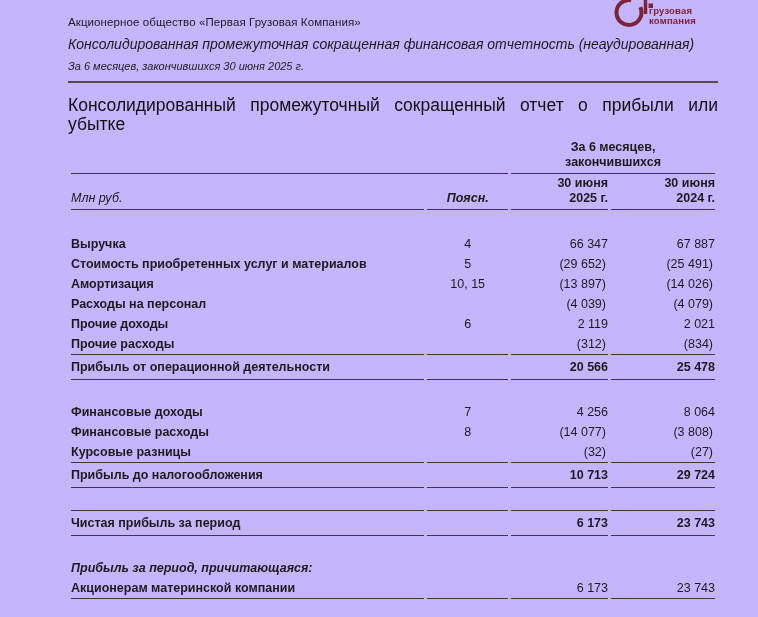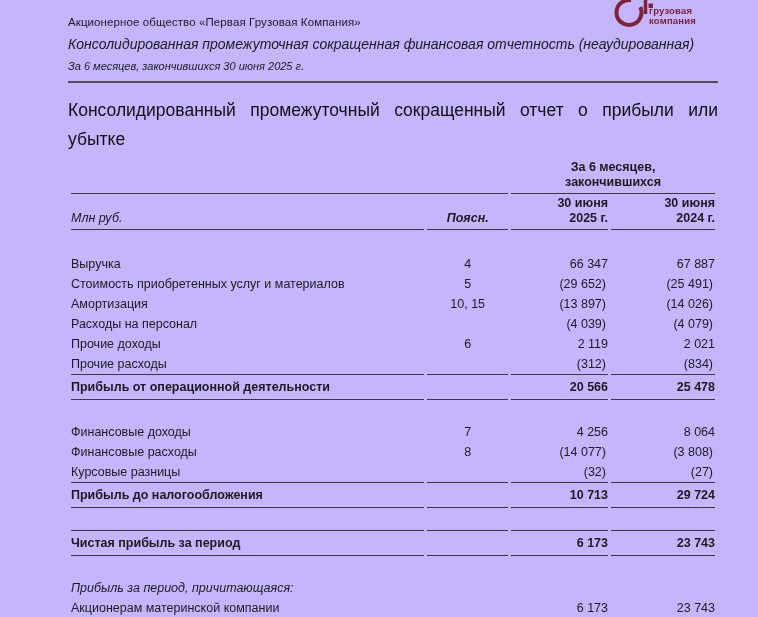--- a/index.html
+++ b/index.html
@@ -20,41 +20,41 @@
   .report-period  { margin-top: 8px; font-size: 11px; font-style: italic; }
   .head-rule { margin-top: 9px; border: none; border-top: 2px solid #4f4f4f; height: 0; }
 
   
   .logo { position: absolute; left: 612px; top: 0; width: 120px; height: 32px; }
   .logo svg { position: absolute; left: 0; top: 0; }
   .logo-text { position: absolute; left: 37px; top: 6px; font-size: 9.5px; line-height: 9.5px;
                font-weight: 700; letter-spacing: 0.2px; }
 
   
-  .stmt-title { margin-top: 13px; font-size: 17.5px; line-height: 29px; font-weight: 500;
+  .stmt-title { margin-top: 13px; font-size: 17.5px; line-height: 19px; font-weight: 500;
                 color: #111; text-align: justify; }
 
   
   table.stmt { margin-top: 6px; width: 650px; border-collapse: separate; border-spacing: 3px 0;
                table-layout: fixed; font-size: 12.5px; }
   col.c-label { width: 350px; } col.c-note { width: 80px; }
   col.c-2025 { width: 96px; } col.c-2024 { width: 103px; }
   td, th { padding: 0; font-weight: 400; vertical-align: bottom; }
 
   tr.group-head th { border-bottom: 1px solid #3a3a3a; }
   .group-head-text { text-align: center; font-weight: 700; font-size: 12.5px; line-height: 15px;
                      padding-bottom: 3px; }
   tr.col-head th { border-bottom: 1px solid #3a3a3a; padding: 2px 0 4px 0; line-height: 14.5px; }
   th.h-unit { text-align: left; font-style: italic; font-weight: 400; }
   th.h-note { font-style: italic; font-weight: 700; }
   th.h-val  { text-align: right; font-weight: 700; padding-right: 7px; }
   .two-line span { display: block; }
 
   tbody tr.data td, tbody tr.italic td { padding: 2.5px 0; line-height: 15px; }
-  tbody td.label { text-align: left; }
+  tbody td.label { text-align: left; font-weight: bold; }
   tbody td.note  { text-align: center; }
   tbody td.val   { text-align: right; padding-right: 7px; }
   tbody td.val.neg { padding-right: 2px; }
   tbody tr.italic td { font-style: italic; }
   tbody tr.total td { font-weight: 700; border-top: 1px solid #3a3a3a; border-bottom: 1px solid #3a3a3a;
                       padding: 4.5px 0; line-height: 15px; }
   tbody tr.underline td { border-bottom: 1px solid #3a3a3a; }
   tbody tr.spacer td { height: 22px; }
   tbody tr.lead-spacer td { height: 24px; }
 </style>

